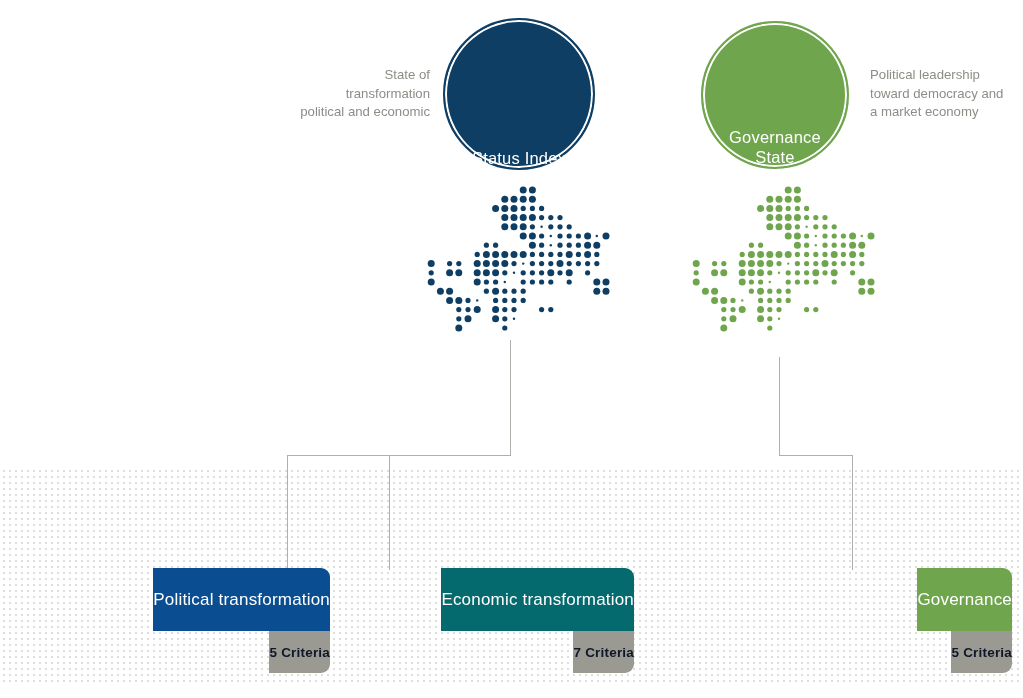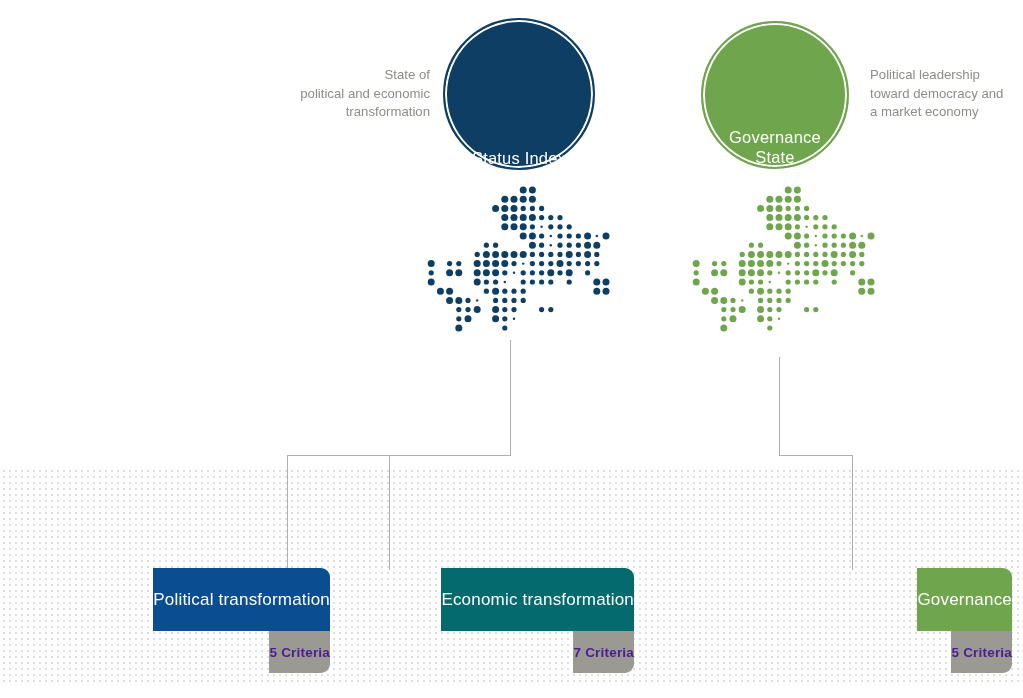--- a/index.html
+++ b/index.html
@@ -123,21 +123,21 @@
     color: #ffffff;
     font-size: 17px;
     letter-spacing: 0.2px;
   }
   .cat-foot {
     flex: 1 1 auto;
     background: #9a9a92;
     display: flex;
     align-items: center;
     justify-content: center;
-    color: #4c1d95;
+    color: #0f172a;
     font-size: 13.5px;
     font-weight: bold;
     letter-spacing: 0.2px;
   }
   #box-political { left: 10px;  width: 320px; }
   #box-economic  { left: 346px; width: 288px; }
   #box-governance{ left: 686px; width: 326px; }
 </style>
 </head>
 <body>
@@ -150,22 +150,22 @@
   <div class="line h" style="left:287px; top:455px; width:224px;"></div>
   <div class="line v" style="left:287px; top:455px; height:115px;"></div>
   <div class="line v" style="left:389px; top:455px; height:115px;"></div>
 
   <div class="line v" style="left:779px; top:357px; height:99px;"></div>
   <div class="line h" style="left:779px; top:455px; width:74px;"></div>
   <div class="line v" style="left:852px; top:455px; height:115px;"></div>
 
   <div class="caption" id="caption-status">
     <div>State of</div>
+    <div>transformation</div>
     <div>political and economic</div>
-    <div>transformation</div>
   </div>
 
   <div class="circle" id="circle-status">
     <div class="clabel">
       <span>Status Index</span>
     </div>
   </div>
 
   <div class="circle" id="circle-governance">
     <div class="clabel">

